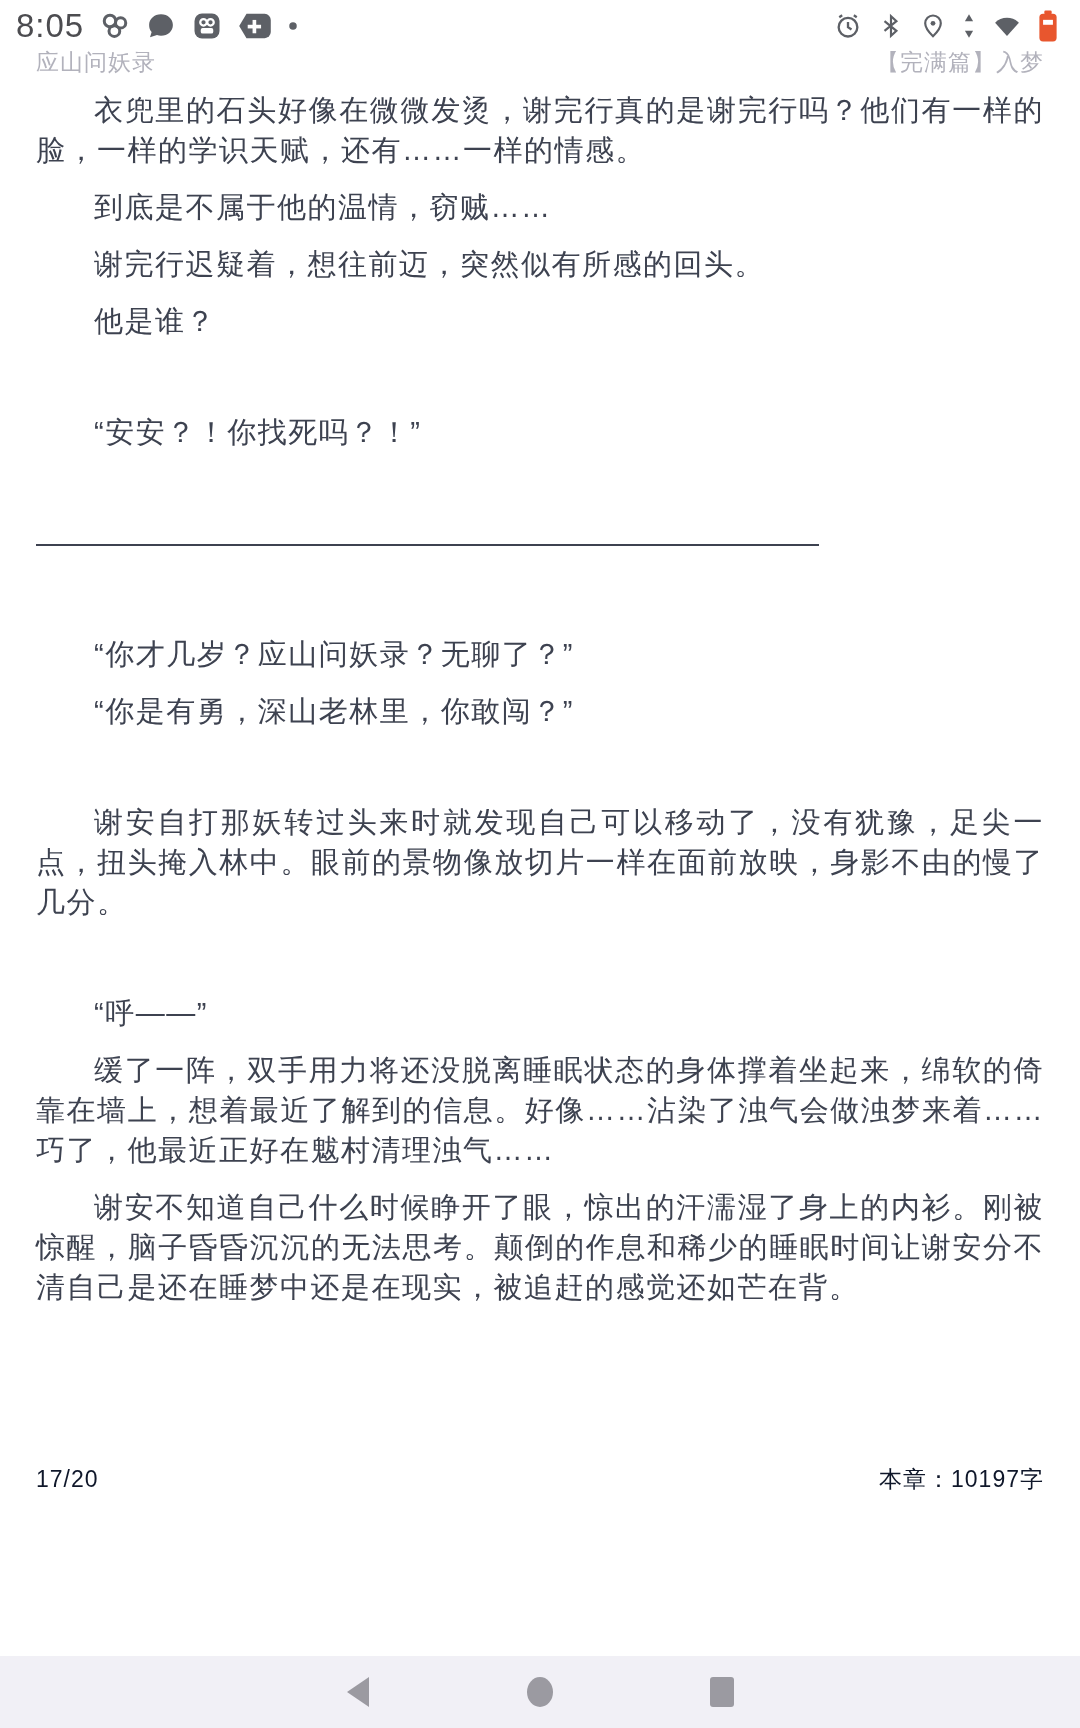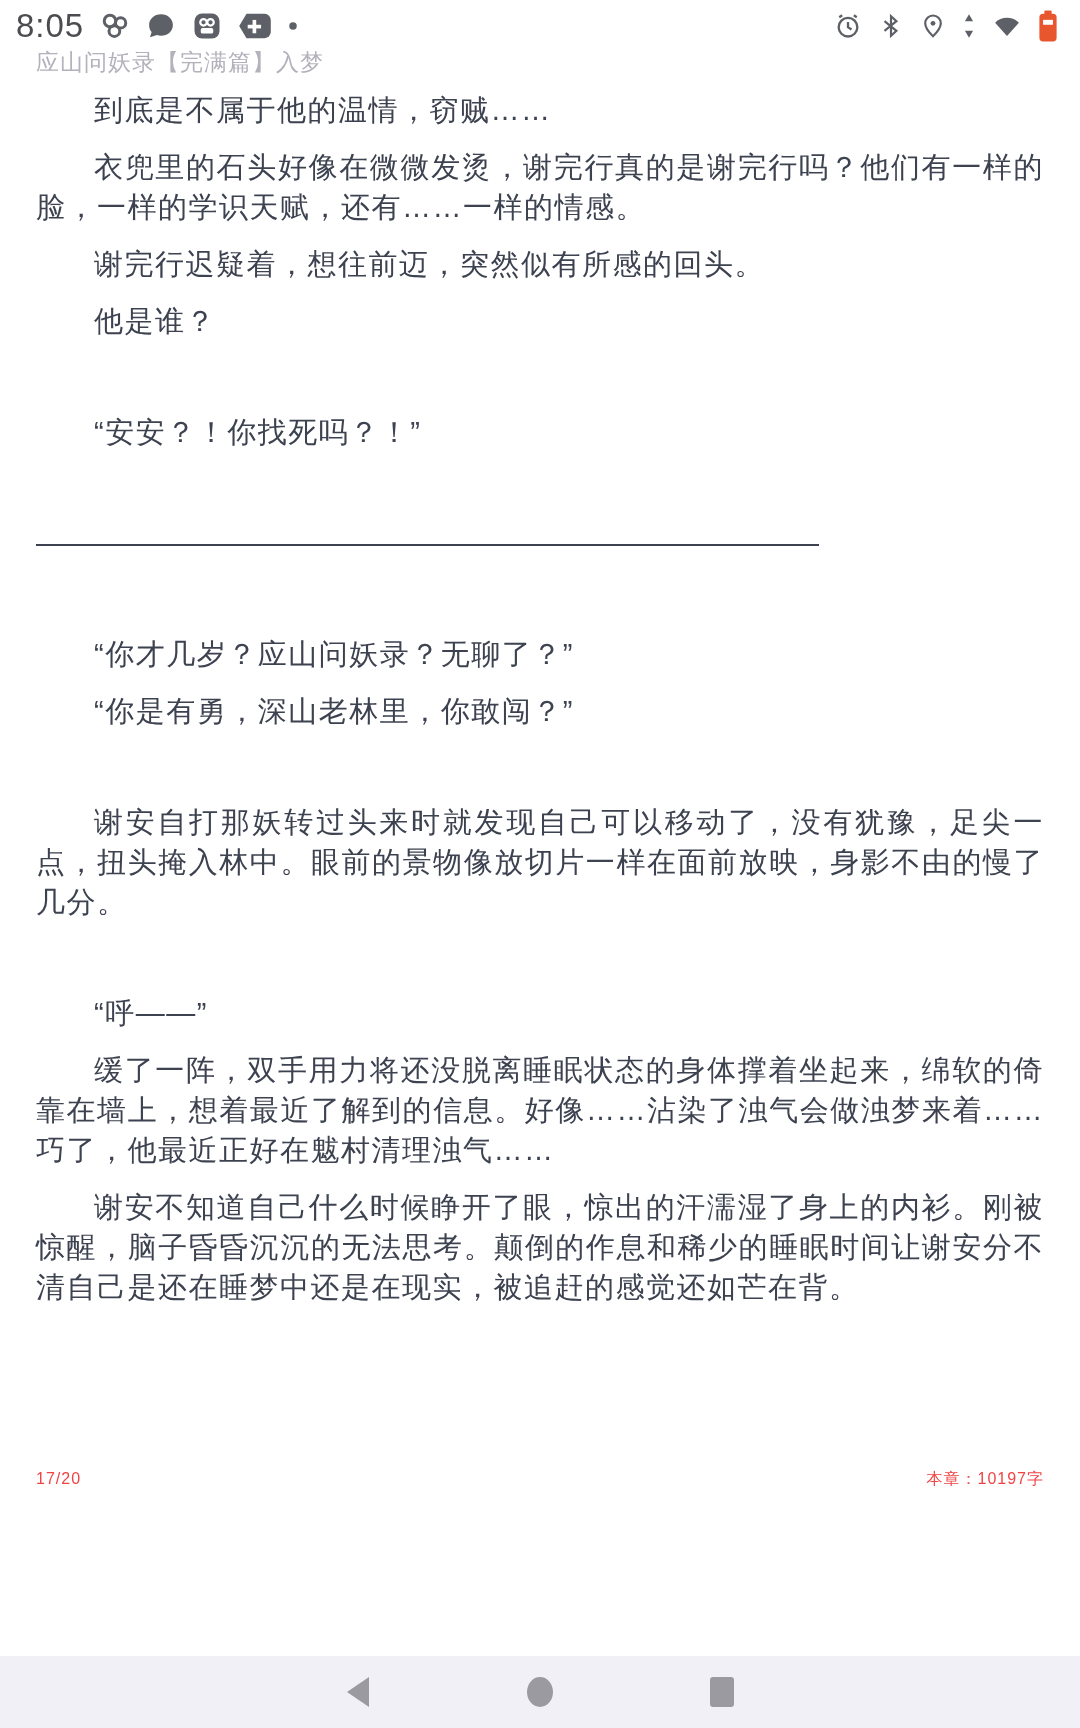--- a/index.html
+++ b/index.html
@@ -10,37 +10,37 @@
   
   .status-bar { position:absolute; top:0; left:0; right:0; height:46px;
                 display:flex; align-items:center; justify-content:space-between;
                 padding:6px 22px 0 16px; }
   .sb-left, .sb-right { display:flex; align-items:center; gap:16px; }
   .sb-time { font-size:33px; color:#4c4c50; letter-spacing:1px; }
   .sb-icon { display:inline-flex; align-items:center; justify-content:center; }
 
   
   .reader-header { position:absolute; top:46px; left:0; right:0; height:32px;
-                   display:flex; align-items:center;
+                   display:flex; justify-content:space-between; align-items:center;
                    padding:0 36px; }
   .reader-header span { font-size:23px; color:#b2b2bc; letter-spacing:1px; }
 
   
   .content { position:absolute; top:90px; left:36px; right:36px; }
   .p { font-size:29px; line-height:40px; color:#3d4250; text-indent:2em;
        text-align:justify; letter-spacing:1.5px; margin-top:17px; }
   .p:first-child { margin-top:0; }
   .p.gap { margin-top:71px; }
   .p.divider { text-indent:0; letter-spacing:0; white-space:nowrap; overflow:hidden; }
 
   
   .reader-footer { position:absolute; top:1464px; left:0; right:0; height:30px;
                    display:flex; justify-content:space-between; align-items:center;
                    padding:0 36px; }
-  .reader-footer span { font-size:16px; color:#ef4444; letter-spacing:1px; }
+  .reader-footer span { font-size:23px; color:#0f172a; letter-spacing:1px; }
 
   
   .nav-bar { position:absolute; bottom:0; left:0; right:0; height:72px;
              background:#f1f0f6; display:flex; align-items:center;
              justify-content:center; gap:142px; }
   .nav-btn { width:40px; height:40px; display:flex; align-items:center; justify-content:center; }
   .nav-back { width:0; height:0; border-top:15px solid transparent;
               border-bottom:15px solid transparent; border-right:22px solid #9b9aa1; }
   .nav-home { width:26px; height:30px; border-radius:50%; background:#9b9aa1; }
   .nav-recents { width:24px; height:30px; border-radius:3px; background:#9b9aa1; }
@@ -125,22 +125,22 @@
       </span>
     </div>
   </div>
 
   <div class="reader-header">
     <span>应山问妖录</span>
     <span>【完满篇】入梦</span>
   </div>
 
   <div class="content">
+    <p class="p">衣兜里的石头好像在微微发烫，谢完行真的是谢完行吗？他们有一样的脸，一样的学识天赋，还有……一样的情感。</p>
     <p class="p">到底是不属于他的温情，窃贼……</p>
-    <p class="p">衣兜里的石头好像在微微发烫，谢完行真的是谢完行吗？他们有一样的脸，一样的学识天赋，还有……一样的情感。</p>
     <p class="p">谢完行迟疑着，想往前迈，突然似有所感的回头。</p>
     <p class="p">他是谁？</p>
     <p class="p gap">“安安？！你找死吗？！”</p>
     <p class="p gap divider">———————————————————————————</p>
     <p class="p gap">“你才几岁？应山问妖录？无聊了？”</p>
     <p class="p">“你是有勇，深山老林里，你敢闯？”</p>
     <p class="p gap">谢安自打那妖转过头来时就发现自己可以移动了，没有犹豫，足尖一点，扭头掩入林中。眼前的景物像放切片一样在面前放映，身影不由的慢了几分。</p>
     <p class="p gap">“呼——”</p>
     <p class="p">缓了一阵，双手用力将还没脱离睡眠状态的身体撑着坐起来，绵软的倚靠在墙上，想着最近了解到的信息。好像……沾染了浊气会做浊梦来着……巧了，他最近正好在魃村清理浊气……</p>
     <p class="p">谢安不知道自己什么时候睁开了眼，惊出的汗濡湿了身上的内衫。刚被惊醒，脑子昏昏沉沉的无法思考。颠倒的作息和稀少的睡眠时间让谢安分不清自己是还在睡梦中还是在现实，被追赶的感觉还如芒在背。</p>

